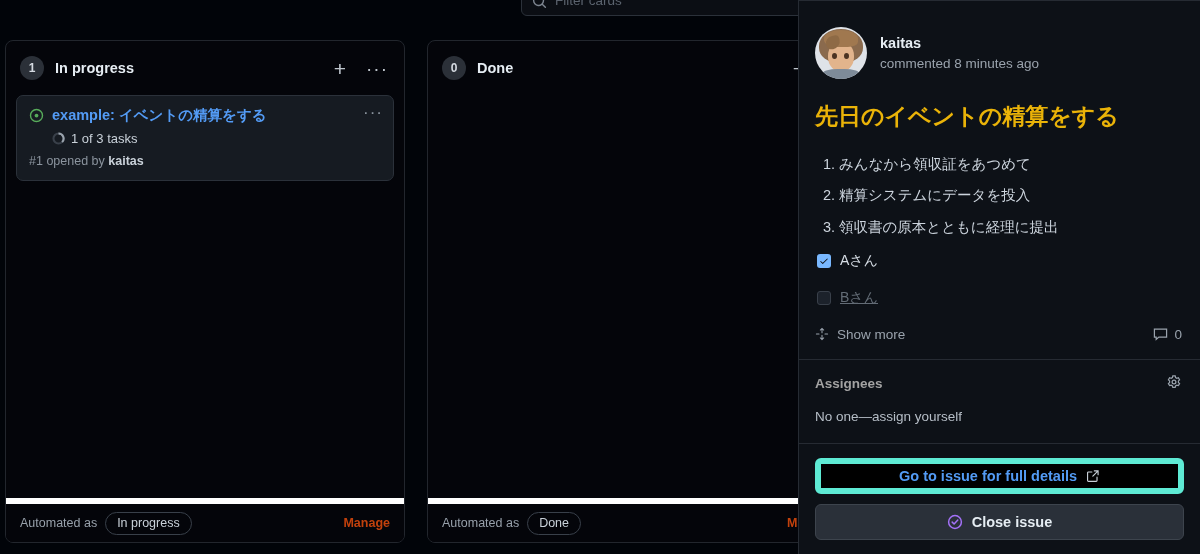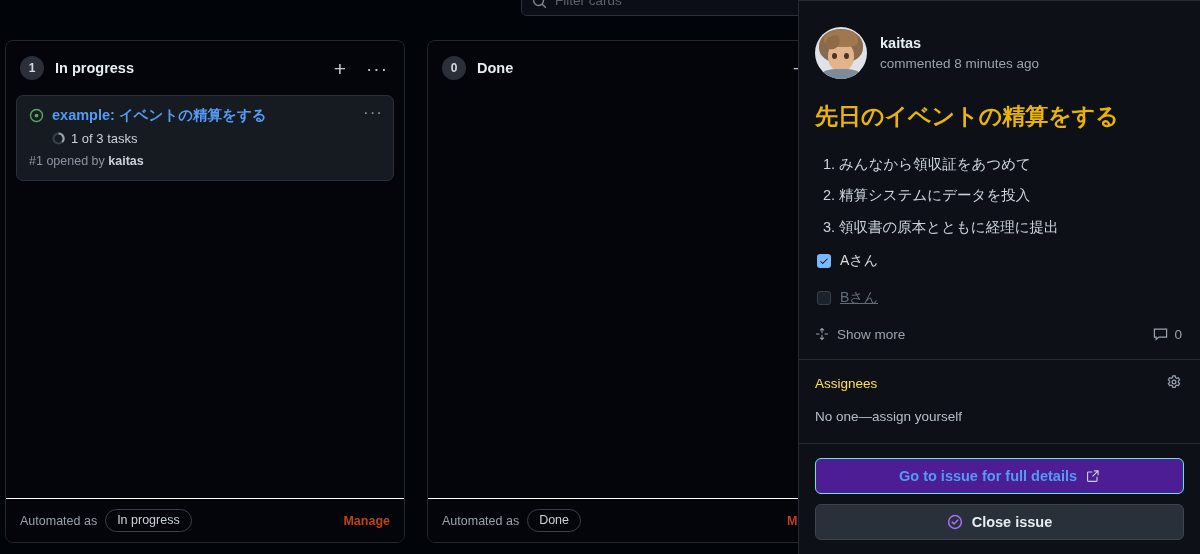--- a/index.html
+++ b/index.html
@@ -149,21 +149,21 @@
     margin-top: 8px;
     color: #8b949e;
     font-size: 12.5px;
   }
   .card-meta b { color: #c9d1d9; font-weight: 700; }
 
   
   .col-foot {
     flex: 0 0 auto;
     height: 44px;
-    border-top: 1px solid #ffffff;
+    border-top: 6px solid #ffffff;
     display: flex;
     align-items: center;
     padding: 0 14px;
     gap: 8px;
     background: #04050a;
   }
   .auto-lbl { color: #98a1ab; font-size: 12.5px; }
   .auto-pill {
     border: 1px solid #39404a;
     border-radius: 20px;
@@ -290,21 +290,21 @@
     color: #9aa3ad;
     font-size: 13.5px;
   }
 
   .divider { height: 1px; background: #262b33; margin-top: 17px; }
 
   .assignees {
     padding: 14px 18px 16px 16px;
   }
   .assignees-head { display: flex; align-items: center; }
-  .assignees-title { color: #fde047; font-size: 13.5px; font-weight: 400; }
+  .assignees-title { color: #a3a3a3; font-size: 13.5px; font-weight: 700; }
   .gear { margin-left: auto; cursor: pointer; }
   .assignees-val { color: #b6bec7; font-size: 13.5px; margin-top: 15px; }
 
   .side-foot {
     flex: 0 0 auto;
     border-top: 1px solid #262b33;
     padding: 14px 16px 14px 16px;
     display: flex;
     flex-direction: column;
     gap: 10px;
@@ -314,22 +314,22 @@
     border-radius: 6px;
     display: flex;
     align-items: center;
     justify-content: center;
     gap: 9px;
     font-size: 14.5px;
     font-weight: 700;
     cursor: pointer;
   }
   .btn-go {
-    background: #4c1d95;
-    border: 1px solid #5eead4;
+    background: #000000;
+    border: 6px solid #5eead4;
     color: #539bf5;
   }
   .btn-close {
     background: #2a3039;
     border: 1px solid #3d444d;
     color: #e6edf3;
   }
 </style>
 </head>
 <body>

